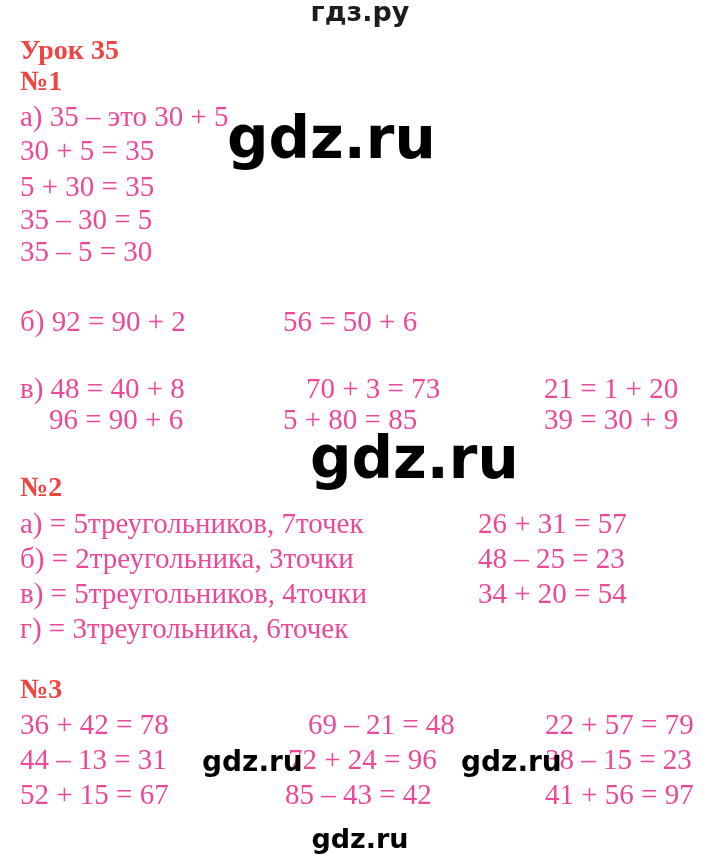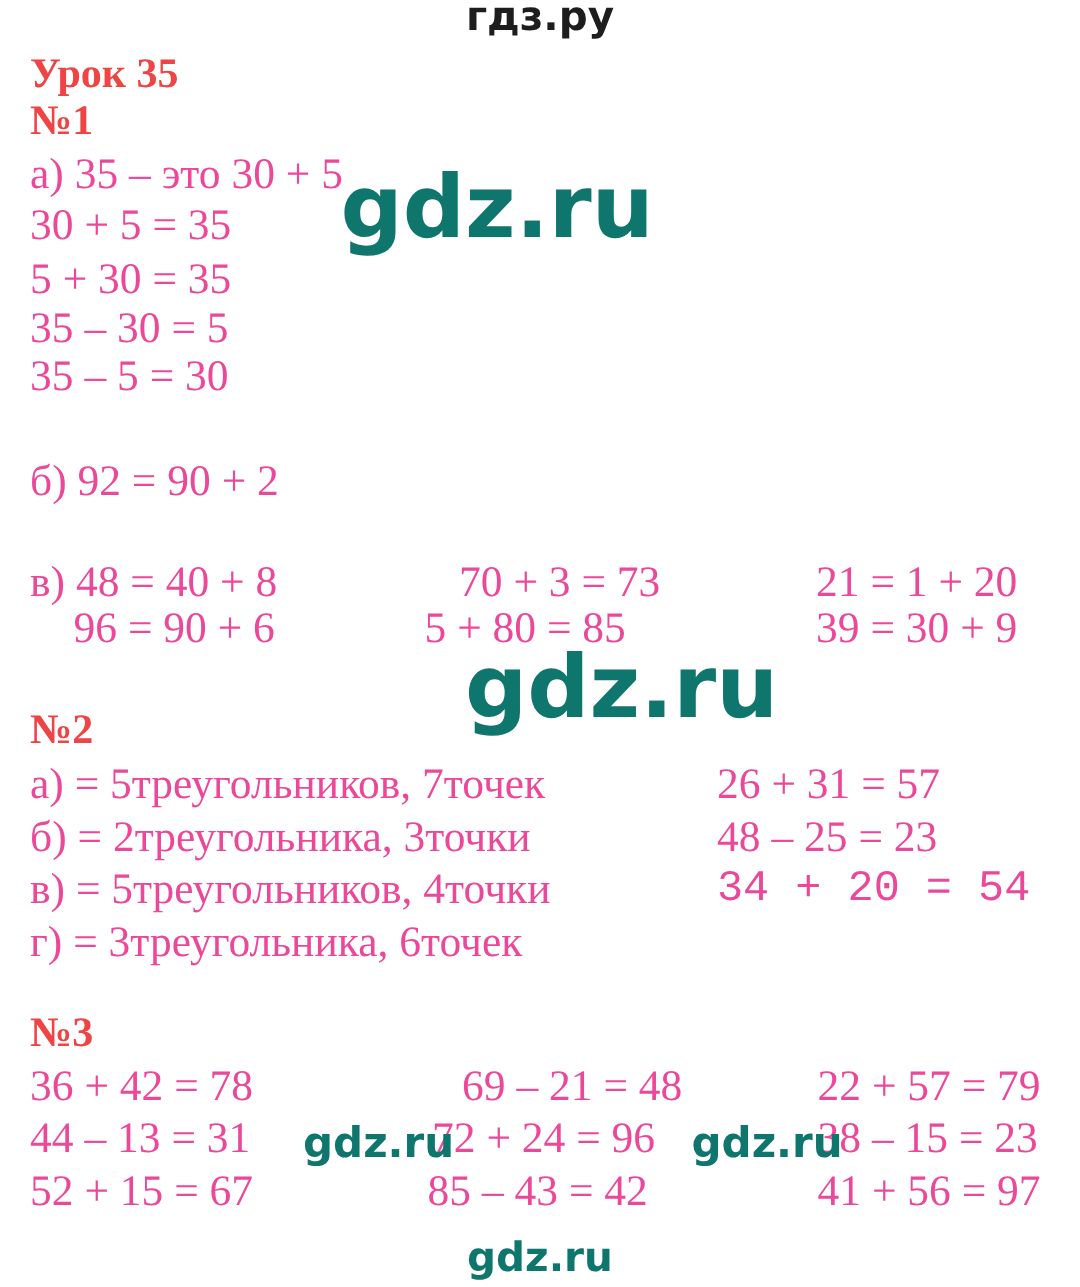--- a/index.html
+++ b/index.html
@@ -25,21 +25,21 @@
     line-height:30px;
     font-weight:700;
     white-space:nowrap;
     color:#ef4444;
   }
   
   .brand{
     font-family:"DejaVu Sans","Liberation Sans",sans-serif;
     font-weight:700;
     white-space:nowrap;
-    color:#0f766e;
+    color:#000000;
   }
   .site-header{
     position:absolute;top:-2px;left:0;width:720px;
     text-align:center;font-size:27px;line-height:28px;
     color:#1d1d1d;
   }
   .site-footer{
     position:absolute;top:825px;left:0;width:720px;
     text-align:center;font-size:27px;line-height:28px;
   }
@@ -59,37 +59,38 @@
   <div class="bold-label" style="left:20px;top:35px;">Урок 35</div>
   <div class="bold-label" style="left:20px;top:66px;">№1</div>
 
   <div class="ln" style="left:20px;top:101px;">а) 35 – это 30 + 5</div>
   <div class="ln" style="left:20px;top:135px;">30 + 5 = 35</div>
   <div class="ln" style="left:20px;top:171px;">5 + 30 = 35</div>
   <div class="ln" style="left:20px;top:204px;">35 – 30 = 5</div>
   <div class="ln" style="left:20px;top:236px;">35 – 5 = 30</div>
 
   <div class="ln" style="left:20px;top:306px;">б) 92 = 90 + 2</div>
+  <div class="ln" style="left:283px;top:306px;">56 = 50 + 6</div>
 
   <div class="ln" style="left:20px;top:373px;">в) 48 = 40 + 8</div>
   <div class="ln" style="left:283px;top:373px;margin-left:23px;">70 + 3 = 73</div>
   <div class="ln" style="left:544px;top:373px;">21 = 1 + 20</div>
 
   <div class="ln" style="left:49px;top:404px;">96 = 90 + 6</div>
   <div class="ln" style="left:283px;top:404px;">5 + 80 = 85</div>
   <div class="ln" style="left:544px;top:404px;">39 = 30 + 9</div>
 
   <div class="bold-label" style="left:20px;top:472px;">№2</div>
 
   <div class="ln" style="left:20px;top:508px;">а) = 5треугольников, 7точек</div>
   <div class="ln" style="left:478px;top:508px;">26 + 31 = 57</div>
   <div class="ln" style="left:20px;top:543px;">б) = 2треугольника, 3точки</div>
   <div class="ln" style="left:478px;top:543px;">48 – 25 = 23</div>
   <div class="ln" style="left:20px;top:578px;">в) = 5треугольников, 4точки</div>
-  <div class="ln" style="left:478px;top:578px;font-family:Liberation Mono, monospace;">34 + 20 = 54</div>
+  <div class="ln" style="left:478px;top:578px;">34 + 20 = 54</div>
   <div class="ln" style="left:20px;top:613px;">г) = 3треугольника, 6точек</div>
 
   <div class="bold-label" style="left:20px;top:674px;">№3</div>
 
   <div class="ln" style="left:20px;top:709px;">36 + 42 = 78</div>
   <div class="ln" style="left:284px;top:709px;margin-left:24px;">69 – 21 = 48</div>
   <div class="ln" style="left:545px;top:709px;">22 + 57 = 79</div>
 
   <div class="ln" style="left:20px;top:744px;">44 – 13 = 31</div>
   <div class="ln" style="left:288px;top:744px;">72 + 24 = 96</div>

